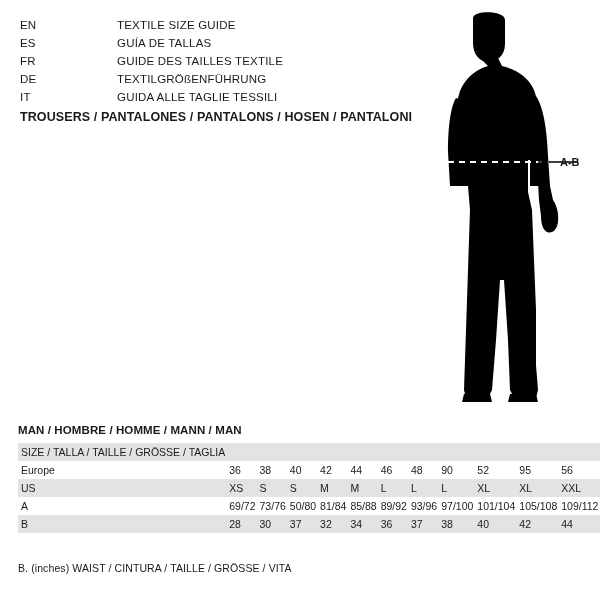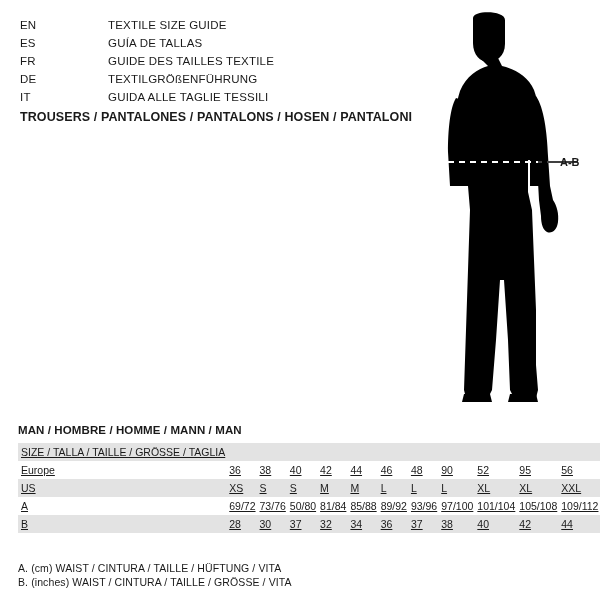--- a/index.html
+++ b/index.html
@@ -19,20 +19,21 @@
     position: absolute;
     left: 20px;
     top: 16px;
     width: 400px;
   }
   .lang-row {
     display: flex;
     align-items: flex-end;
     height: 18px;
     line-height: 18px;
+    gap: 9px;
   }
   .lang-code {
     width: 40px;
     font-size: 11.5px;
     letter-spacing: 0.2px;
   }
   .lang-text {
     font-size: 11.5px;
     letter-spacing: 0.2px;
     margin-left: 48px;
@@ -80,21 +81,20 @@
   }
   table.size-table {
     width: 100%;
     border-collapse: collapse;
     font-size: 10.5px;
   }
   table.size-table td {
     padding: 3px 2px 3px 2px;
     text-align: left;
     white-space: nowrap;
-    text-decoration: underline;
   }
   .row-shaded td { background: #e3e3e3; }
   .row-plain td { background: #ffffff; }
   .col-label { width: 86px; padding-left: 3px !important; }
   .cell-val { width: 47px; }
 
   .footnotes {
     position: absolute;
     left: 18px;
     top: 561px;
@@ -233,15 +233,14 @@
         <td class="cell-val">38</td>
         <td class="cell-val">40</td>
         <td class="cell-val">42</td>
         <td class="cell-val">44</td>
       </tr>
     </tbody>
   </table>
 </div>
 
 <div class="footnotes">
-  <div>A. (cm) WAIST / CINTURA / TAILLE / HÜFTUNG / VITA</div>
   <div>B. (inches) WAIST / CINTURA / TAILLE / GRÖSSE / VITA</div>
 </div>
 
 </body></html>

